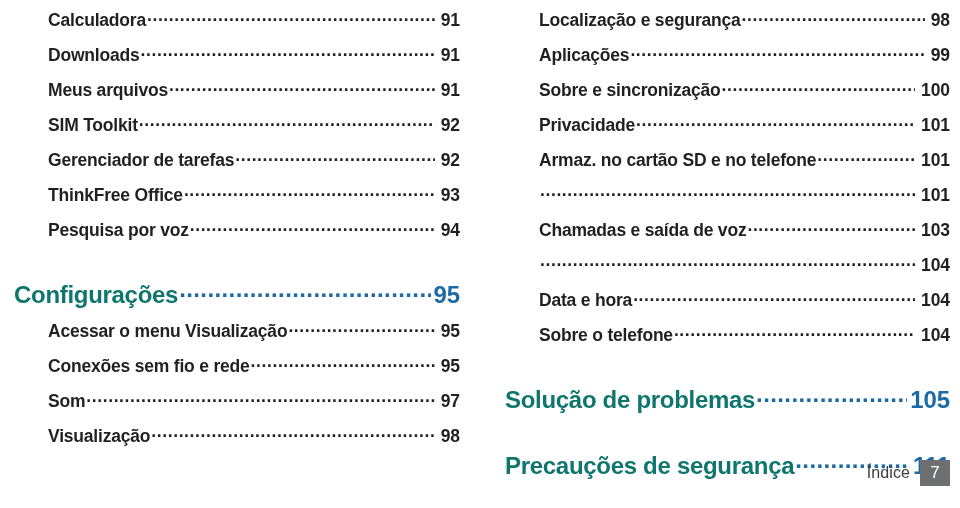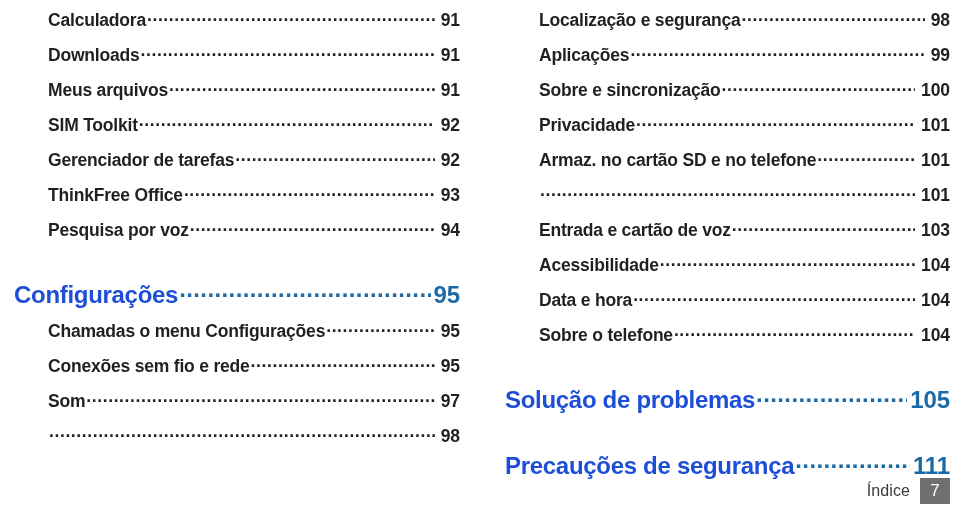--- a/index.html
+++ b/index.html
@@ -85,41 +85,41 @@
 
   
   .toc-entry.heading {
     height: 40px;
     padding-left: 0;
   }
   .toc-entry.heading .label {
     font-size: 24px;
     font-weight: 700;
     letter-spacing: -0.3px;
-    color: #1d4ed8;
+    color: #0f766e;
   }
   .toc-entry.heading .leader::before {
     font-size: 24px;
     letter-spacing: 0.4px;
     color: #1c6aa5;
   }
   .toc-entry.heading .pageno {
     font-size: 24px;
     color: #1c6aa5;
     padding-left: 2px;
   }
 
   .spacer-sm { height: 10px; }
   .spacer-lg { height: 26px; }
 
   
   .footer {
     position: absolute;
     right: 10px;
-    bottom: 4px;
+    bottom: 22px;
     display: flex;
     align-items: center;
     gap: 10px;
   }
   .footer .footer-label {
     font-size: 16px;
     font-weight: 400;
     color: #3b3b3d;
     letter-spacing: 0.1px;
   }
@@ -178,35 +178,36 @@
           <span class="leader"></span>
           <span class="pageno">94</span>
         </div>
         <div class="spacer-lg"></div>
         <div class="toc-entry heading">
           <span class="label">Configurações</span>
           <span class="leader"></span>
           <span class="pageno">95</span>
         </div>
         <div class="toc-entry sub">
-          <span class="label">Chamadas o menu Configurações</span>
+          <span class="label">Acessar o menu Visualização</span>
           <span class="leader"></span>
           <span class="pageno">95</span>
         </div>
         <div class="toc-entry sub">
           <span class="label">Conexões sem fio e rede</span>
           <span class="leader"></span>
           <span class="pageno">95</span>
         </div>
         <div class="toc-entry sub">
           <span class="label">Som</span>
           <span class="leader"></span>
           <span class="pageno">97</span>
         </div>
         <div class="toc-entry sub">
+          <span class="label">Visualização</span>
           <span class="leader"></span>
           <span class="pageno">98</span>
         </div>
       </div>
   </div>
 
   <div class="column right">
     <div class="spacer-sm"></div>
     <div id="right-entries">
         <div class="toc-entry sub">
@@ -232,26 +233,25 @@
         <div class="toc-entry sub">
           <span class="label">Armaz. no cartão SD e no telefone</span>
           <span class="leader"></span>
           <span class="pageno">101</span>
         </div>
         <div class="toc-entry sub">
           <span class="leader"></span>
           <span class="pageno">101</span>
         </div>
         <div class="toc-entry sub">
-          <span class="label">Entrada e cartão de voz</span>
+          <span class="label">Chamadas e saída de voz</span>
           <span class="leader"></span>
           <span class="pageno">103</span>
         </div>
         <div class="toc-entry sub">
-          <span class="label">Acessibilidade</span>
           <span class="leader"></span>
           <span class="pageno">104</span>
         </div>
         <div class="toc-entry sub">
           <span class="label">Data e hora</span>
           <span class="leader"></span>
           <span class="pageno">104</span>
         </div>
         <div class="toc-entry sub">
           <span class="label">Sobre o telefone</span>

